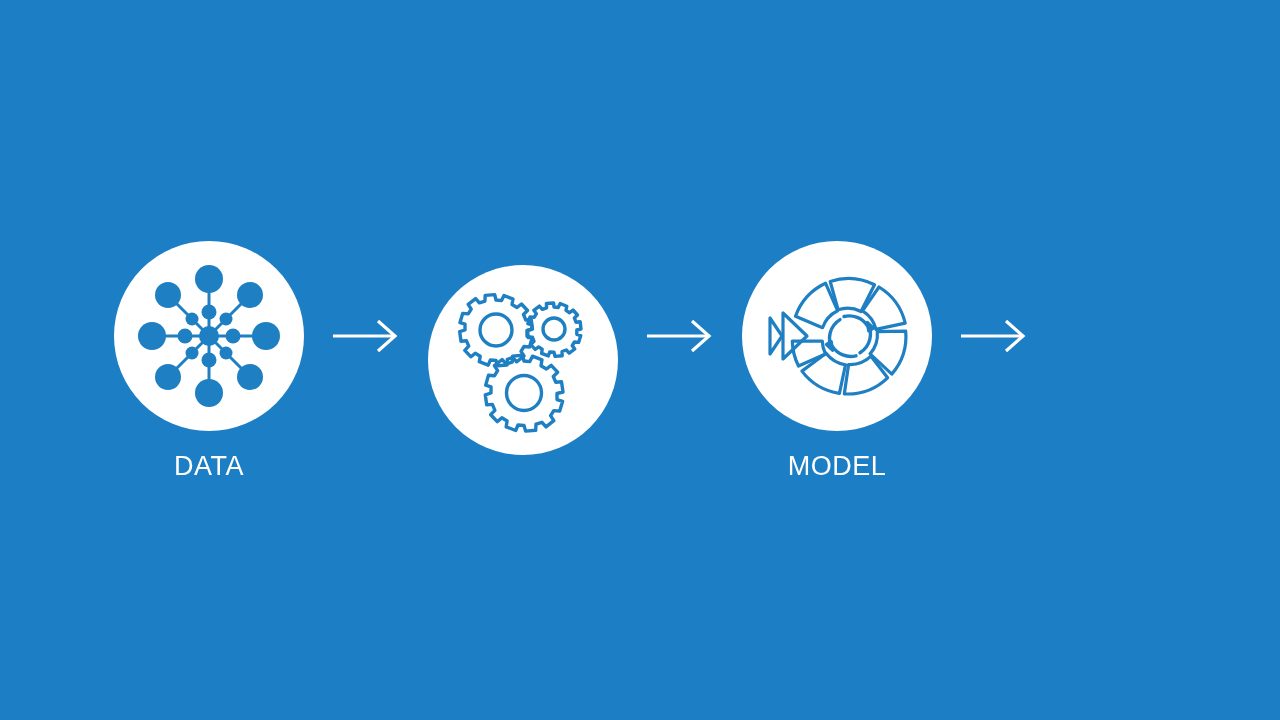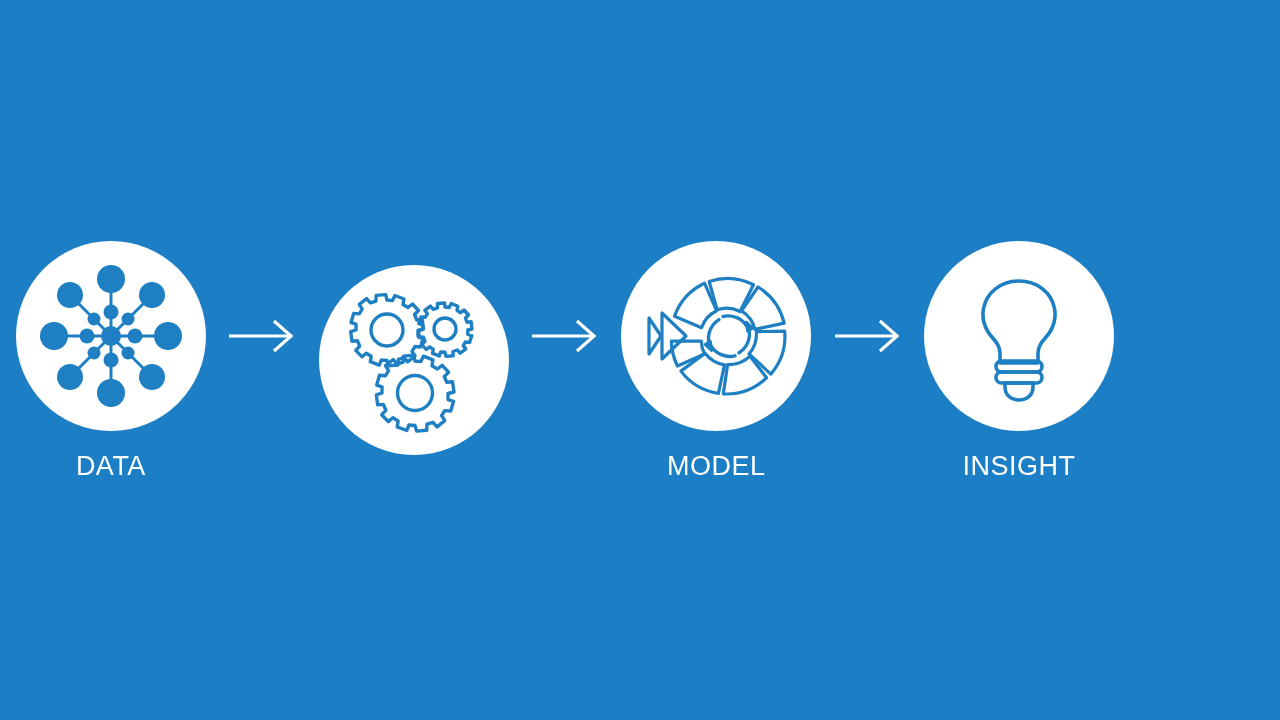--- a/index.html
+++ b/index.html
@@ -209,31 +209,15 @@
 
     <div class="connector">
       <svg width="70" height="34" viewBox="0 0 70 34">
         <g stroke="#ffffff" stroke-width="3.2" fill="none" stroke-linecap="butt" stroke-linejoin="miter">
           <line x1="2" y1="17" x2="64" y2="17"></line>
           <polyline points="47,2 64,17 47,32"></polyline>
         </g>
       </svg>
     </div>
 
-    <div class="step">
-      <div class="disc">
-        <svg width="150" height="150" viewBox="0 0 150 150">
-          <g fill="none" stroke="#1e7fc2" stroke-width="3.6" stroke-linejoin="round" stroke-linecap="round">
-
-            <path d="M 56,102 L 56,92 C 56,82 48,78 43.5,70 C 39.5,63 38,55.5 39.5,47.5 C 42.5,31 57.5,20 75,20 C 92.5,20 107.5,31 110.5,47.5 C 112,55.5 110.5,63 106.5,70 C 102,78 94,82 94,92 L 94,102 Z"></path>
-
-            <rect x="52" y="100" width="46" height="11" rx="5.5"></rect>
-            <rect x="52" y="111" width="46" height="11" rx="5.5"></rect>
-
-            <path d="M 61,122 L 89,122 L 89,126 C 89,134 83,139 75,139 C 67,139 61,134 61,126 Z"></path>
-          </g>
-        </svg>
-      </div>
-      <div class="step-label">INSIGHT</div>
-    </div>
 
   </div>
 </div>
 
 </body></html>

